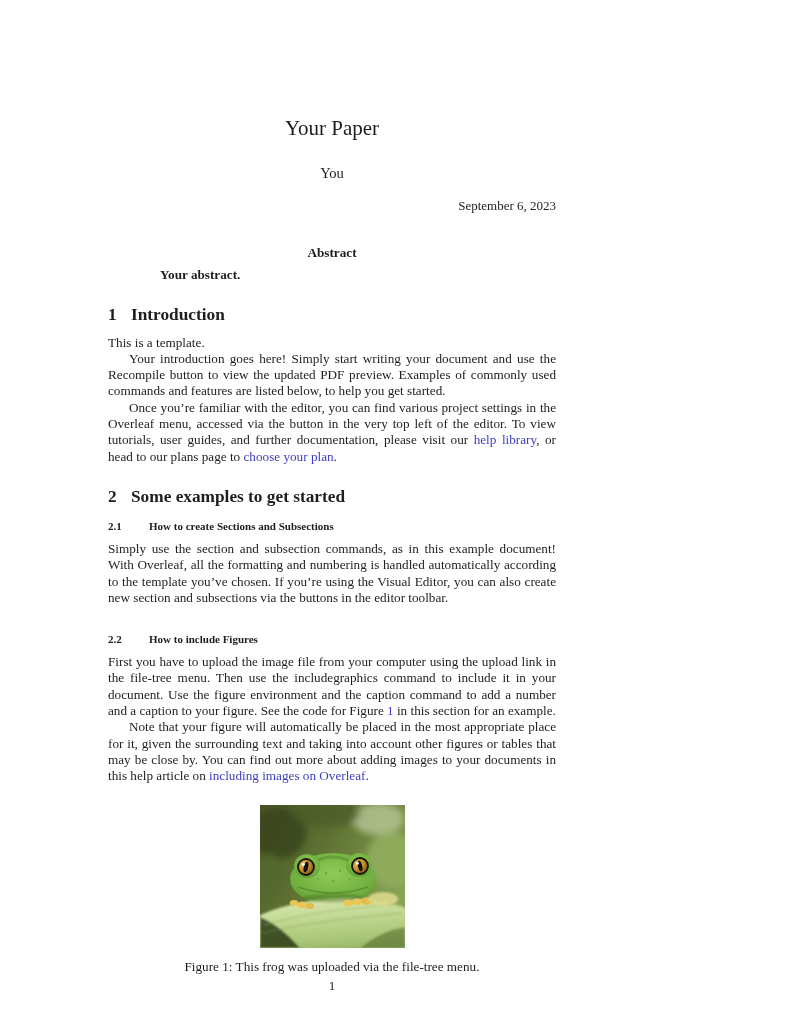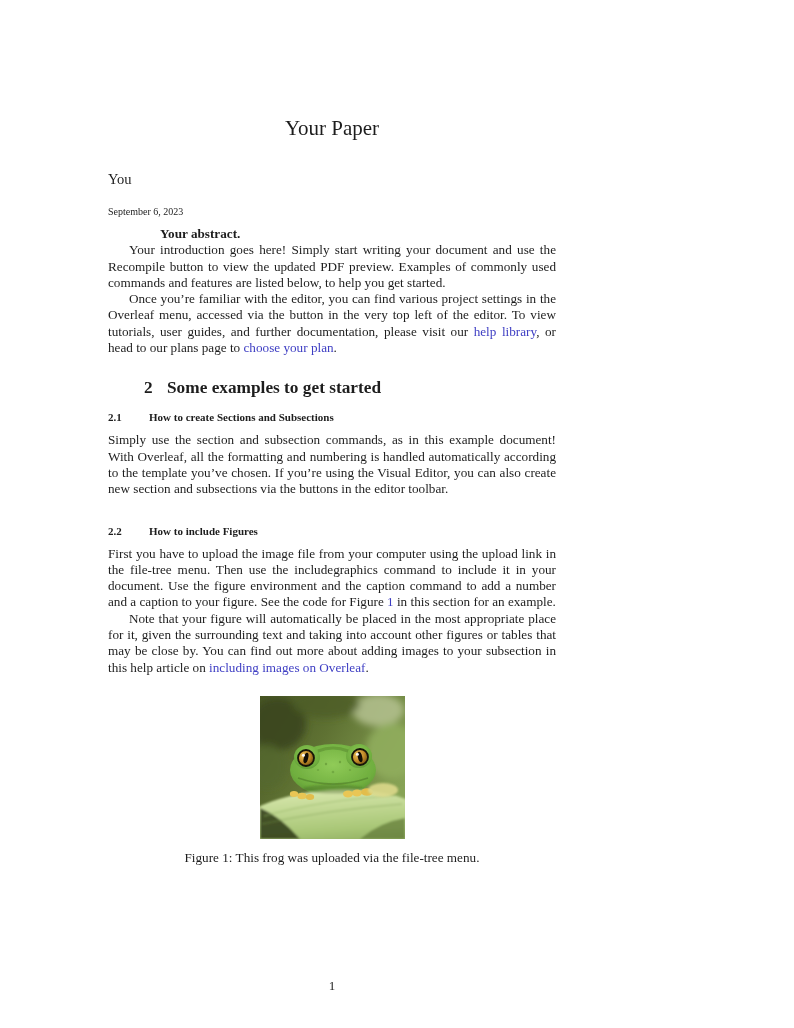--- a/index.html
+++ b/index.html
@@ -4,26 +4,26 @@
 <style>
   html,body { margin:0; padding:0; background:#ffffff; }
   .page {
     position:relative; width:664px; height:1028px; background:#ffffff;
     padding:116px 108px 0; box-sizing:border-box;
     font-family:"Liberation Serif","DejaVu Serif",serif;
     font-size:13.2px; line-height:16.3px; color:#1d1d1d;
     overflow:hidden;
   }
   .doc-title  { font-size:21px;   line-height:25px; text-align:center; }
-  .doc-author { font-size:14.5px; line-height:17px; margin-top:30px; }
-  .doc-date   { font-size:10px; line-height:17px; text-align:left; margin-top:15px; }
+  .doc-author { font-size:14.5px; line-height:17px; text-align:center; margin-top:24px; }
+  .doc-date   { font-size:13px; line-height:17px; text-align:right; margin-top:15px; }
   .abs-head   { font-weight:bold; text-align:center; margin-top:31px; }
   .abs-text   { margin-top:6px; padding:0 52px;font-weight:bold; }
   h2.sec      { font-size:17.3px; line-height:21px; font-weight:bold; margin:20px 0 10px; }
-  h2.sec.later{ margin-top:21px;margin-left:36px; }
+  h2.sec.later{ margin-top:21px; }
   h3.subsec   { font-size:11px; line-height:18px; font-weight:bold; margin:10px 0 6px; }
   h3.subsec.later { margin-top:24px; }
   .num-sec { display:inline-block; min-width:23px; }
   .num-sub { display:inline-block; min-width:41px; }
   p { margin:0; text-align:justify; }
   p.ind { text-indent:21px; }
   .doc-link { color:var(--link-blue,#3d3dc3); text-decoration:none; cursor:pointer; }
   figure.fig { margin:20px 0 0; text-align:center; }
   svg.frog { width:145px; height:143px; display:block; margin:0 auto; }
   figcaption { margin-top:11px; }
@@ -31,33 +31,36 @@
 </style>
 </head>
 <body>
 
 <div class="page">
 
   <div class="doc-title">Your Paper</div>
   <div class="doc-author">You</div>
   <div class="doc-date">September 6, 2023</div>
 
+  <div class="abs-head">Abstract</div>
   <div class="abs-text">Your abstract.</div>
 
+  <h2 class="sec"><span class="num-sec">1</span><span>Introduction</span></h2>
+  <p>This is a template.</p>
   <p class="ind">Your introduction goes here! Simply start writing your document and use the Recompile button to view the updated PDF preview. Examples of commonly used commands and features are listed below, to help you get started.</p>
   <p class="ind"><span>Once you’re familiar with the editor, you can find various project settings in the Overleaf menu, accessed via the button in the very top left of the editor. To view tutorials, user guides, and further documentation, please visit our </span><a class="doc-link" href="#">help library</a><span>, or head to our plans page to </span><a class="doc-link" href="#">choose your plan</a><span>.</span></p>
 
   <h2 class="sec later"><span class="num-sec">2</span><span>Some examples to get started</span></h2>
 
   <h3 class="subsec"><span class="num-sub">2.1</span><span>How to create Sections and Subsections</span></h3>
   <p>Simply use the section and subsection commands, as in this example document! With Overleaf, all the formatting and numbering is handled automatically according to the template you’ve chosen. If you’re using the Visual Editor, you can also create new section and subsections via the buttons in the editor toolbar.</p>
 
   <h3 class="subsec later"><span class="num-sub">2.2</span><span>How to include Figures</span></h3>
   <p><span>First you have to upload the image file from your computer using the upload link in the file-tree menu. Then use the includegraphics command to include it in your document. Use the figure environment and the caption command to add a number and a caption to your figure. See the code for Figure </span><a class="doc-link" href="#">1</a><span> in this section for an example.</span></p>
-  <p class="ind"><span>Note that your figure will automatically be placed in the most appropriate place for it, given the surrounding text and taking into account other figures or tables that may be close by. You can find out more about adding images to your subsection in this help article on </span><a class="doc-link" href="#">including images on Overleaf</a><span>.</span></p>
+  <p class="ind"><span>Note that your figure will automatically be placed in the most appropriate place for it, given the surrounding text and taking into account other figures or tables that may be close by. You can find out more about adding images to your documents in this help article on </span><a class="doc-link" href="#">including images on Overleaf</a><span>.</span></p>
 
   <figure class="fig">
     <svg class="frog" viewBox="0 0 145 143" role="img" aria-label="frog-photo">
       <defs>
         <linearGradient id="bgGrad" x1="0%" y1="0%" x2="100%" y2="60%">
           <stop offset="0%" stop-color="#465423"></stop>
           <stop offset="45%" stop-color="#5f7233"></stop>
           <stop offset="100%" stop-color="#87a355"></stop>
         </linearGradient>
         <linearGradient id="branchGrad" x1="0" y1="0" x2="0" y2="1">

